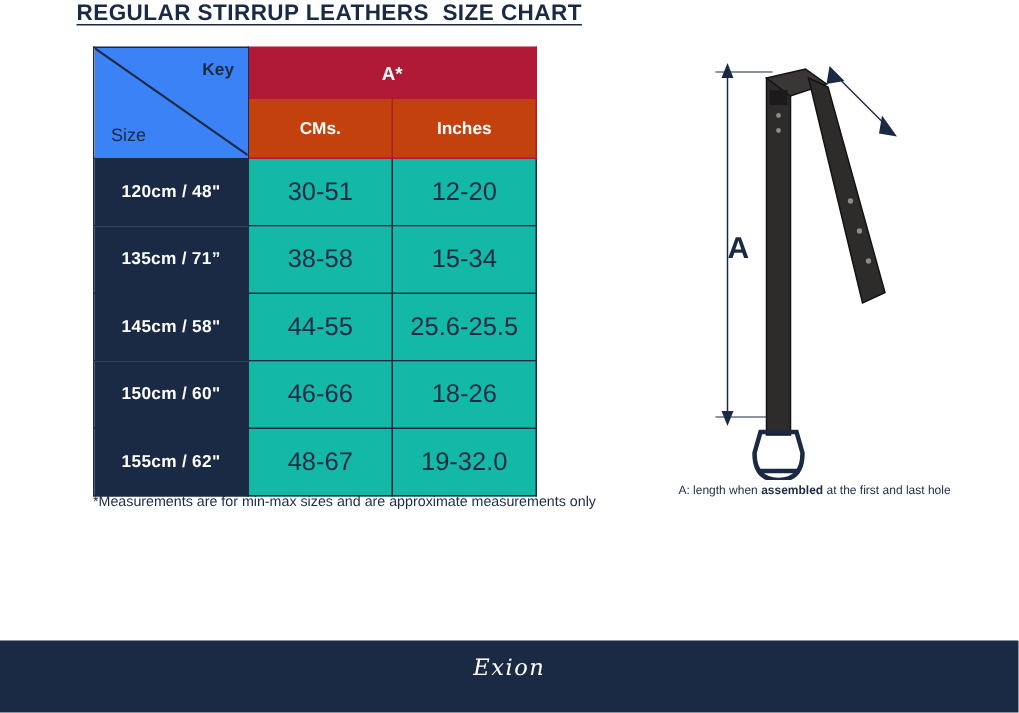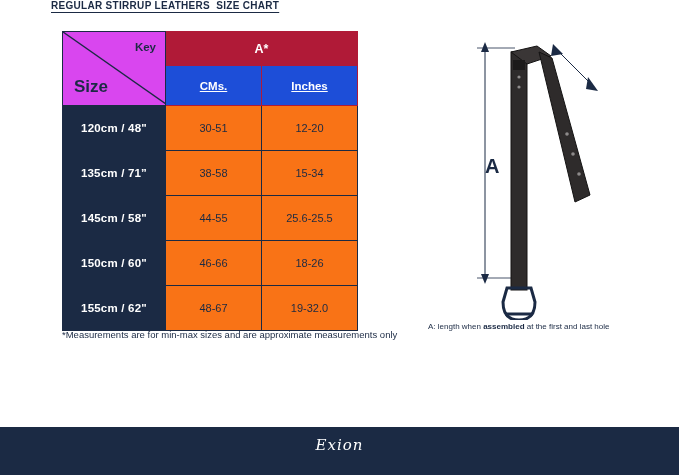--- a/index.html
+++ b/index.html
@@ -13,21 +13,21 @@
     font-family: "Liberation Sans", sans-serif;
     color: #1b2a44;
     position: relative;
     overflow: hidden;
   }
 
   .page-title {
     position: absolute;
     left: 51px;
     top: 0px;
-    font-size: 10px;
+    font-size: 15px;
     font-weight: bold;
     letter-spacing: 0.3px;
     color: #1b2a44;
     text-decoration: underline;
     text-underline-offset: 3px;
     white-space: pre;
   }
 
   
   .table-wrap {
@@ -45,76 +45,75 @@
     text-align: center;
     vertical-align: middle;
   }
   .col-size   { width: 103px; }
   .col-cms    { width: 96px; }
   .col-inches { width: 96px; }
 
   .corner-cell {
     height: 72px;
     position: relative;
-    background: #d946ef;
+    background: #3b82f6;
     overflow: hidden;
   }
   .corner-cell .diag {
     position: absolute;
     left: 0; top: 0;
     width: 103px; height: 72px;
   }
   .corner-cell .key-lbl {
     position: absolute;
     right: 9px;
     top: 9px;
     font-size: 11.5px;
     font-weight: bold;
     color: #1b2a44;
   }
   .corner-cell .size-lbl {
     position: absolute;
     left: 11px;
     bottom: 8px;
-    font-size: 17px;
-    font-weight: bold;
+    font-size: 12px;
+    font-weight: normal;
     color: #1b2a44;
   }
 
   .head-a {
     background: #b01a37;
     color: #ffffff;
     height: 33px;
     font-size: 12.5px;
     font-weight: bold;
     border-color: #b01a37 !important;
   }
   .head-unit {
-    background: #1d4ed8;
+    background: #c2410c;
     color: #ffffff;
     height: 39px;
     font-size: 11.5px;
     font-weight: bold;
     border-color: #b01a37 !important;
-    text-decoration: underline;
   }
 
   .row-label {
     background: #1b2a44;
     color: #ffffff;
     font-size: 11.5px;
     font-weight: bold;
     height: 44px;
     border-color: #1b2a44 !important;
     letter-spacing: 0.2px;
   }
   .row-val {
-    background: #f97316;
-    color: #1b2a44;
-    font-size: 11px;
+    background: #14b8a6;
+    color: #1b2a44;
+    font-size: 17px;
     height: 44px;
   }
 
   .table-note {
     position: absolute;
     left: 62px;
     top: 329px;
     font-size: 9.5px;
     color: #1b2a44;
     white-space: pre;
@@ -126,20 +125,21 @@
     left: 455px;
     top: 30px;
     width: 190px;
     height: 290px;
   }
   .diagram-caption {
     position: absolute;
     left: 428px;
     top: 322px;
     width: 230px;
+    text-align: center;
     font-size: 8px;
     color: #1b2a44;
     line-height: 1.3;
   }
   .diagram-caption b { font-weight: bold; }
   .a-letter {
     position: absolute;
     left: 30px;
     top: 125px;
     font-size: 20px;

